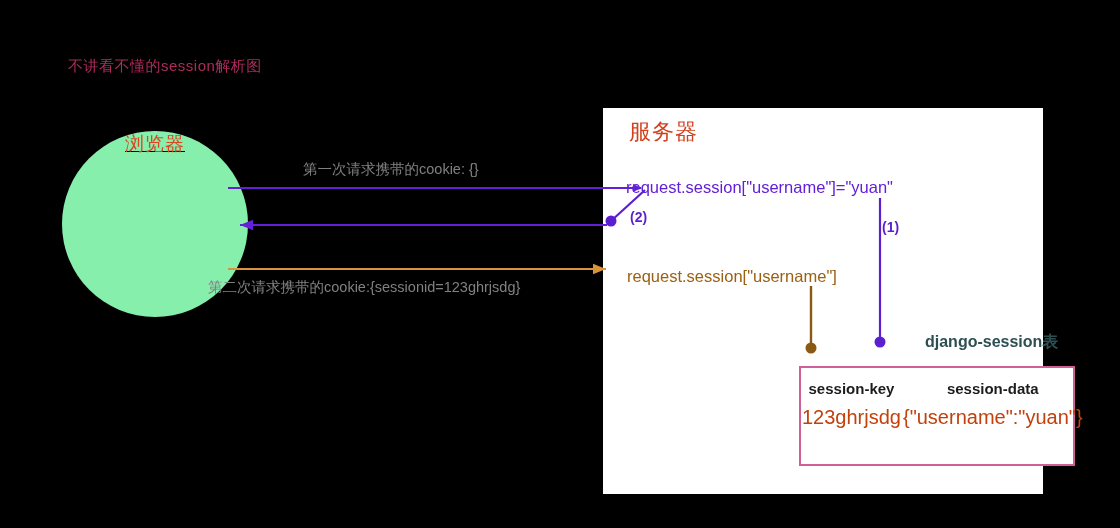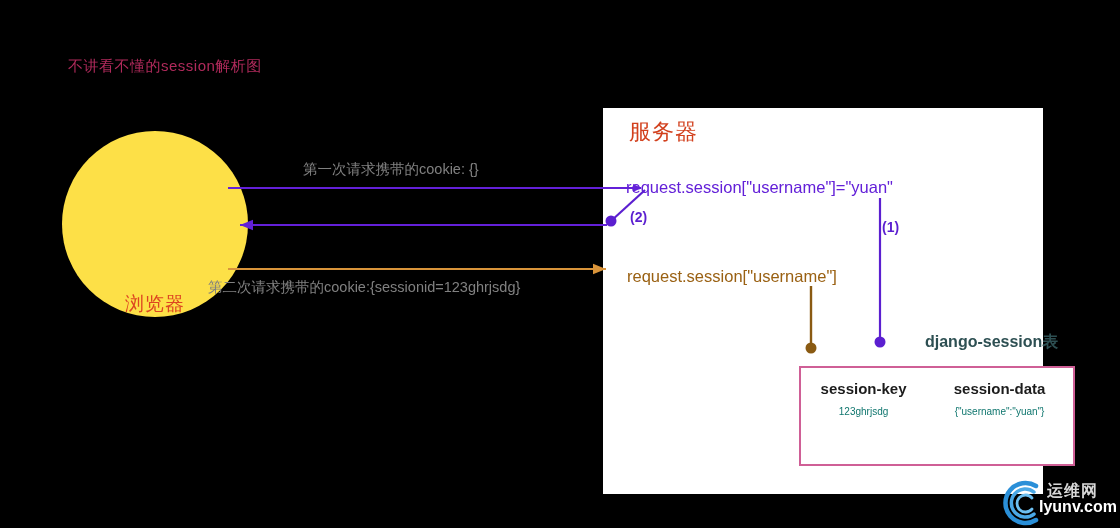--- a/index.html
+++ b/index.html
@@ -28,24 +28,25 @@
   }
 
   
   #browser-node {
     position: absolute;
     left: 62px;
     top: 131px;
     width: 186px;
     height: 186px;
     border-radius: 50%;
-    background: #fde047;
+    background: #86efac;
     display: flex;
-    align-items: flex-end;
+    align-items: flex-start;
     justify-content: center;
+    text-decoration: underline;
   }
   #browser-label {
     font-size: 19px;
     color: #dd4521;
     letter-spacing: 1px;
   }
 
   
   #server-box {
     position: absolute;
@@ -139,22 +140,22 @@
   }
   #session-table th {
     font-size: 15px;
     font-weight: bold;
     color: #1c1c1c;
     padding-top: 12px;
     padding-bottom: 2px;
     text-align: center;
   }
   #session-table td {
-    font-size: 10px;
-    color: #0f766e;
+    font-size: 20px;
+    color: #c2410c;
     text-align: center;
     padding-top: 7px;
   }
   #session-table th.col-key,  #session-table td.col-key  { width: 46%; }
   #session-table th.col-data, #session-table td.col-data { width: 54%; }
 
   
   #watermark {
     position: absolute;
     left: 1003px;
@@ -247,23 +248,14 @@
       </thead>
       <tbody>
         <tr>
           <td class="col-key">123ghrjsdg</td>
           <td class="col-data">{"username":"yuan"}</td>
         </tr>
       </tbody>
     </table>
   </div>
 
-  <div id="watermark">
-    <svg width="115" height="46" viewBox="0 0 115 46" xmlns="http://www.w3.org/2000/svg">
-      <path d="M33 6 A20 20 0 1 0 33 40" stroke="#2a8fd8" stroke-width="4.5" fill="none" stroke-linecap="round"></path>
-      <path d="M31 12 A14 14 0 1 0 31 34" stroke="#4aa8e6" stroke-width="3.5" fill="none" stroke-linecap="round"></path>
-      <path d="M29 18 A8.5 8.5 0 1 0 29 29" stroke="#6dc0f2" stroke-width="2.8" fill="none" stroke-linecap="round"></path>
-    </svg>
-    <div id="watermark-text-cn">运维网</div>
-    <div id="watermark-text-en">Iyunv.com</div>
-  </div>
 
 </div>
 
 </body></html>

